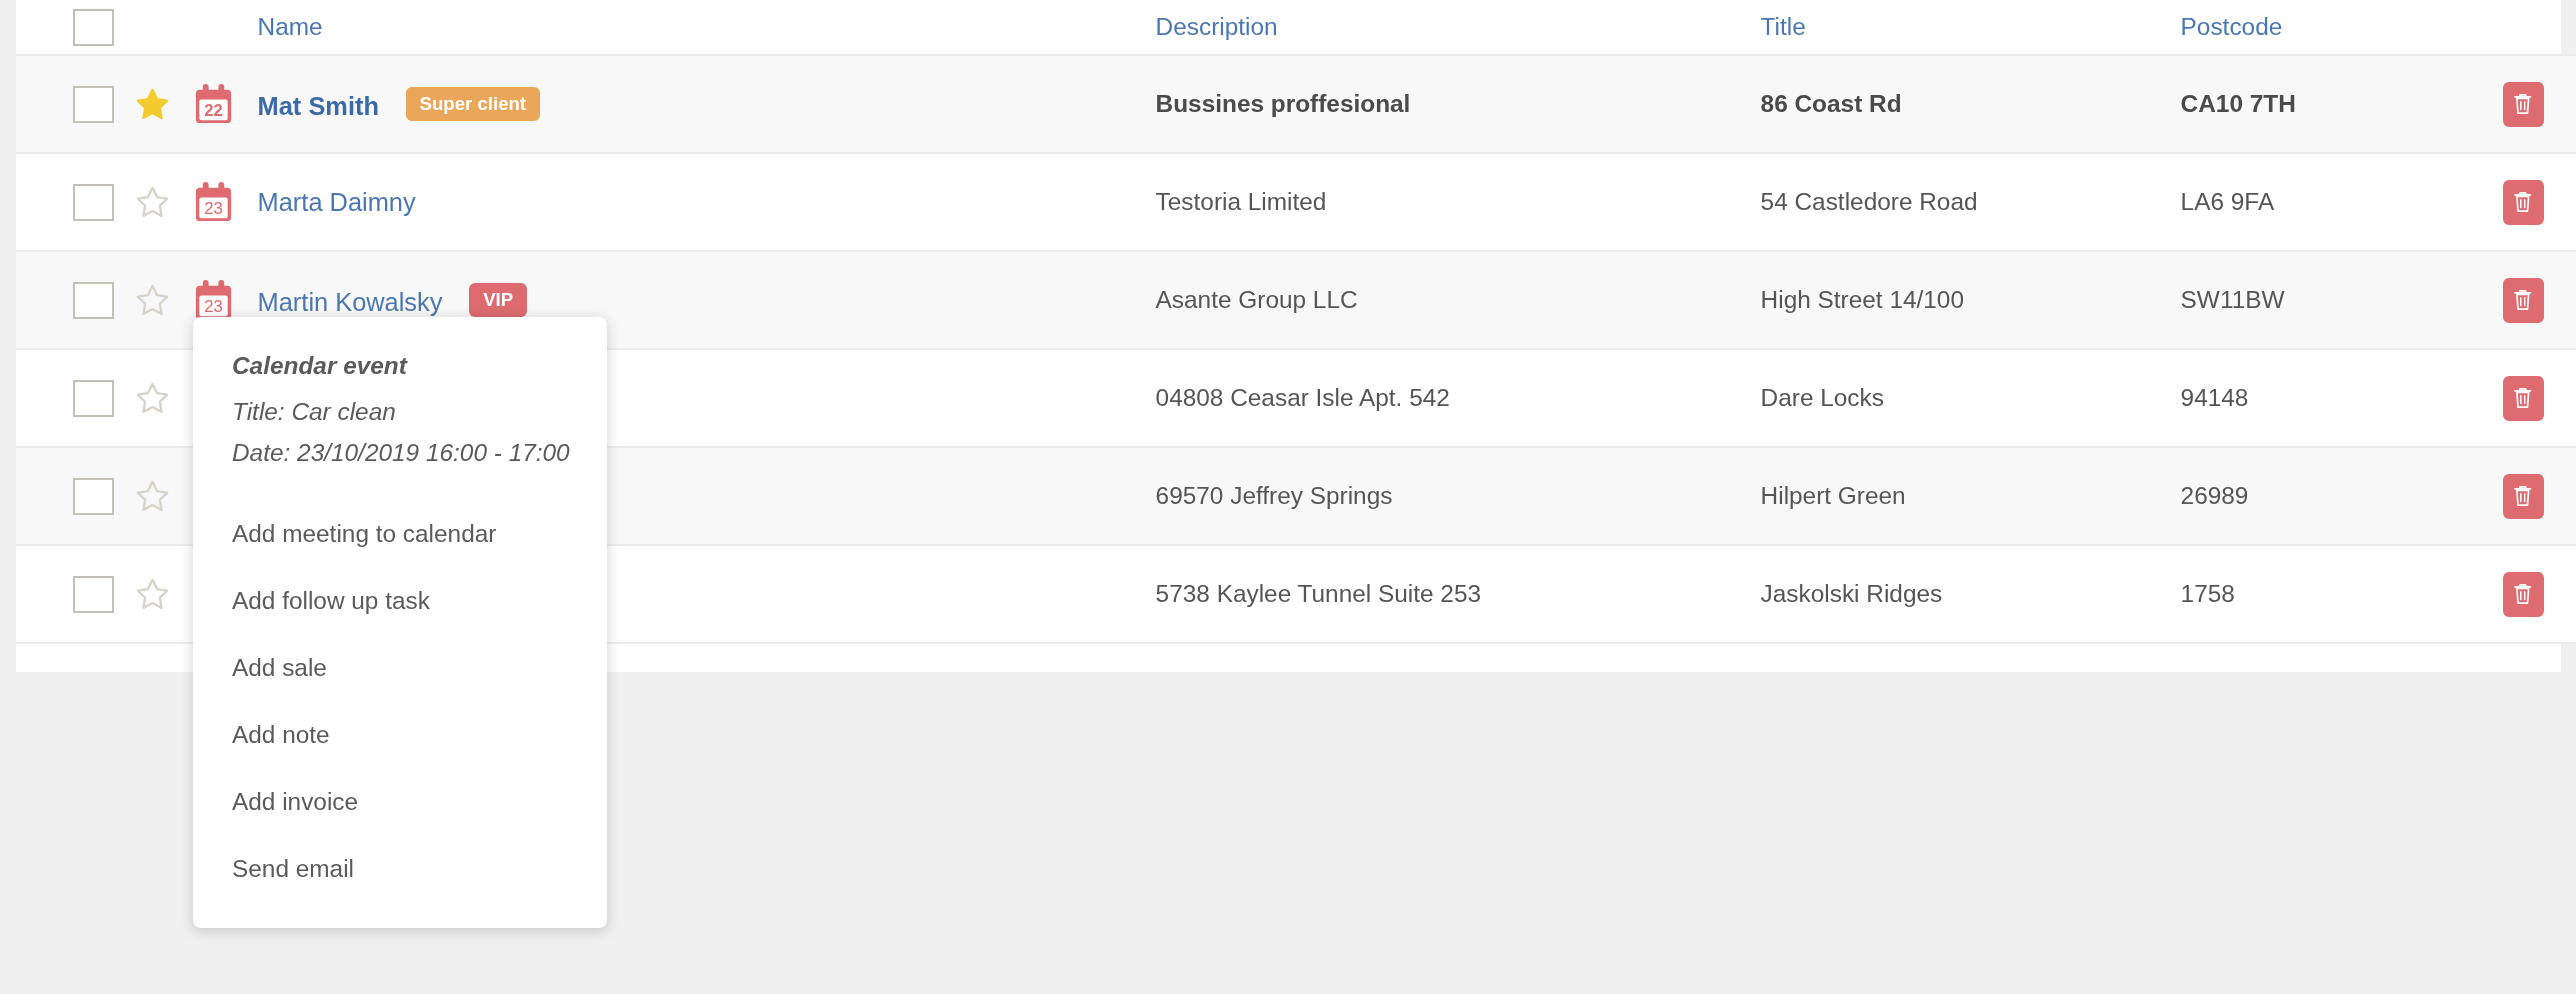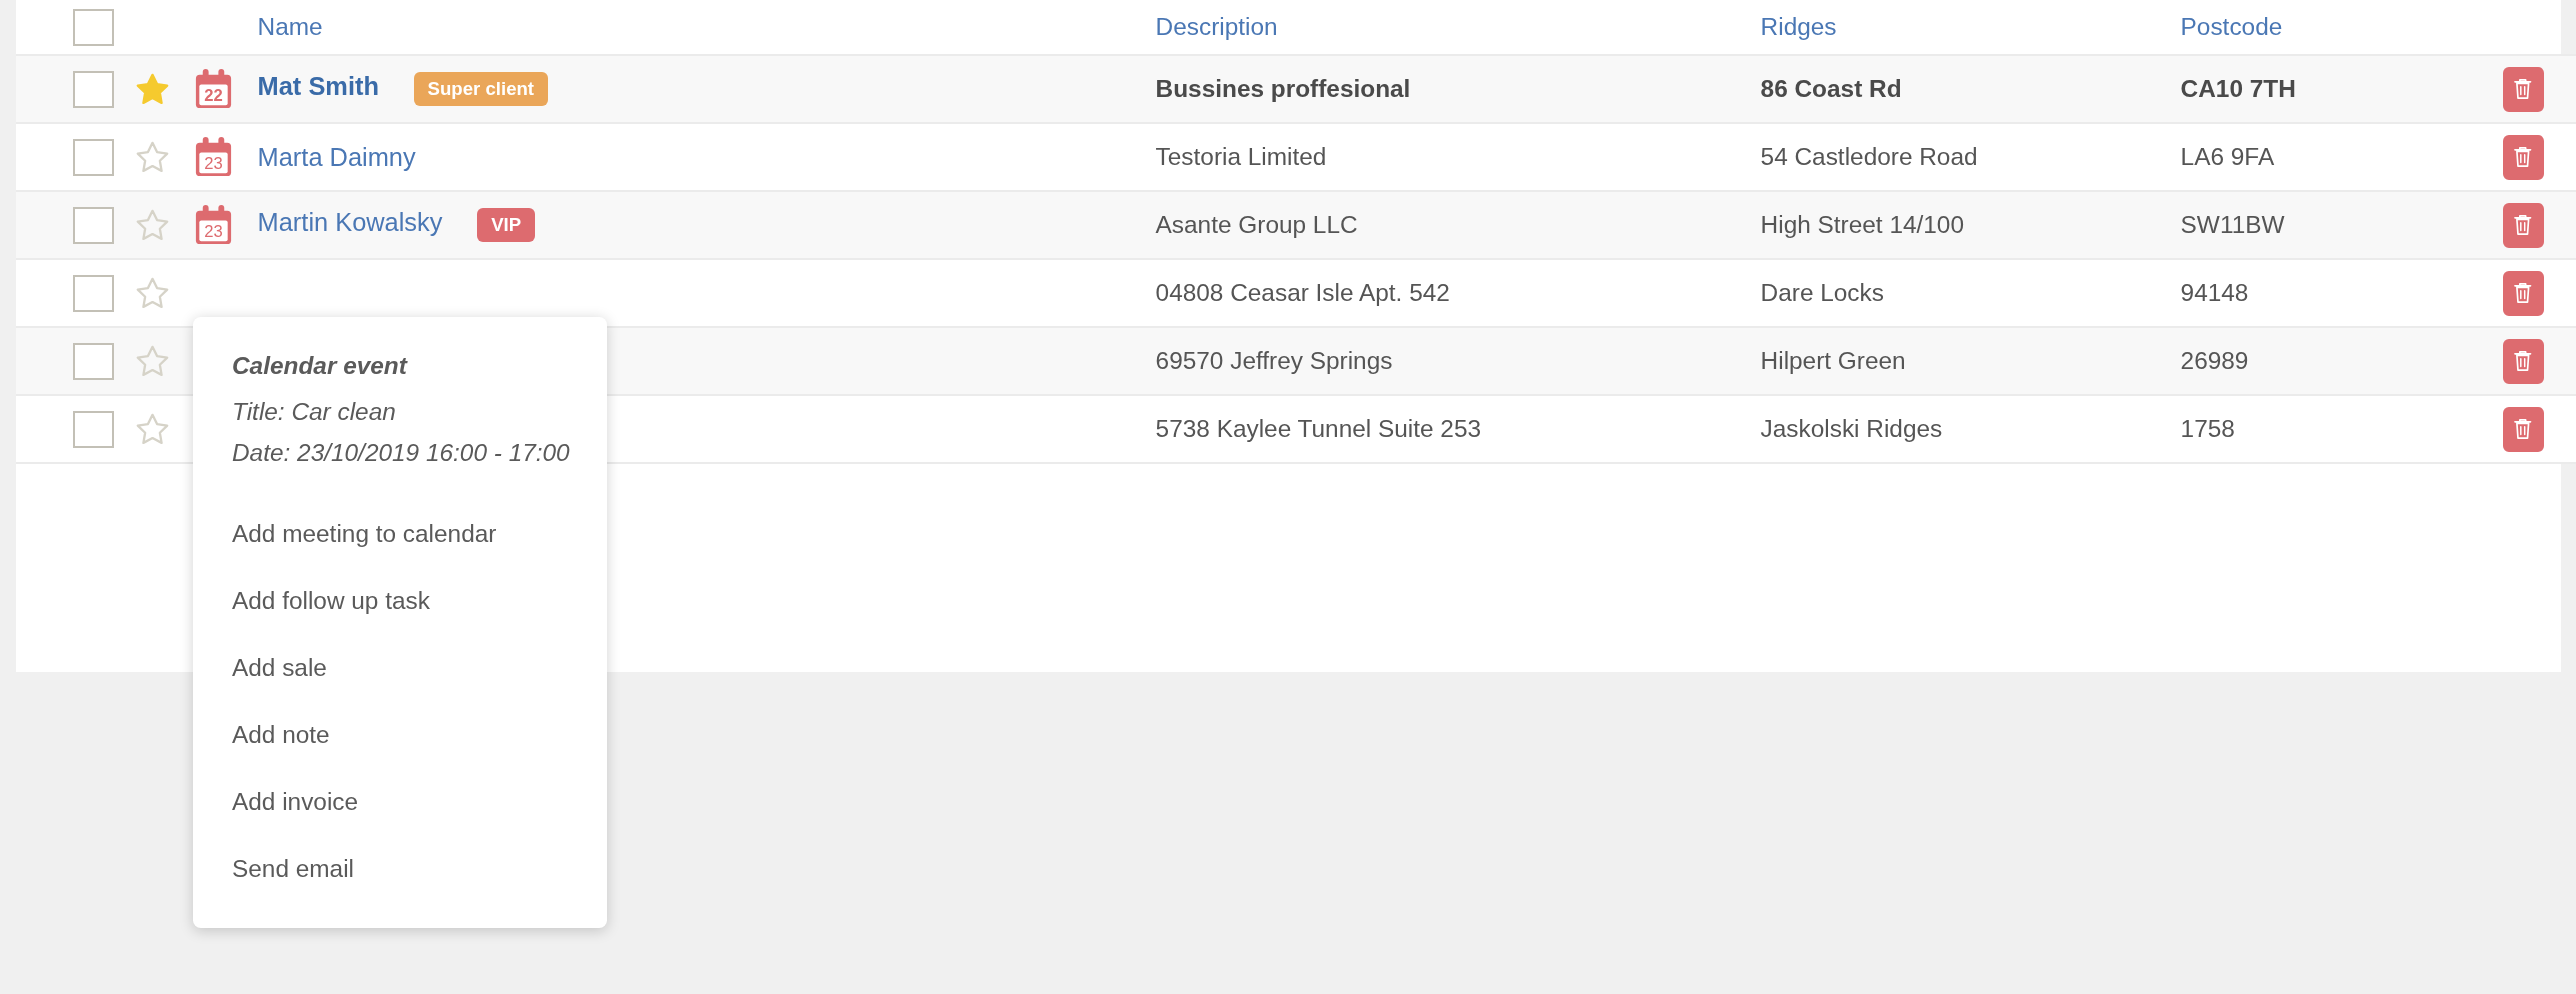--- a/index.html
+++ b/index.html
@@ -56,21 +56,21 @@
   }
   thead th.hpad { padding-left: 3.9px; }
 
   table.contacts tbody tr {
     border-bottom: 2px solid #ebebeb;
   }
   table.contacts tbody tr.alt { background: #f8f8f8; }
   table.contacts tbody tr.plain { background: #ffffff; }
 
   table.contacts tbody td {
-    height: 68px;
+    height: 98px;
     vertical-align: middle;
     font-size: 24.4px;
     color: #555555;
     padding: 0;
   }
   tbody td.pad { padding-left: 3.9px; }
   tbody tr.bold td { font-weight: bold; color: #4a4a4a; }
 
   
   .chk {
@@ -90,21 +90,21 @@
 
   
   .namelink {
     color: #4a77b4;
     font-size: 25.4px;
     text-decoration: none;
     white-space: nowrap;
   }
   tr.bold .namelink { font-weight: bold; color: #3a6ba8; }
 
-  .namecell { display: flex; align-items: flex-start; gap: 35px; }
+  .namecell { display: flex; align-items: flex-end; gap: 27px; }
 
   
   .badge {
     display: inline-block;
     border-radius: 5.9px;
     color: #ffffff;
     font-size: 18.6px;
     font-weight: bold;
     padding: 7.8px 13.7px;
     line-height: 1;
@@ -194,21 +194,21 @@
 
       <thead>
         <tr>
           <th>
             <span class="chk"></span>
           </th>
           <th></th>
           <th></th>
           <th class="hpad">Name</th>
           <th>Description</th>
-          <th>Ridges</th>
+          <th>Title</th>
           <th>Postcode</th>
           <th></th>
         </tr>
       </thead>
 
       <tbody id="tbody">
           <tr class="alt bold">
             <td>
               <span class="chk"></span>
             </td>

